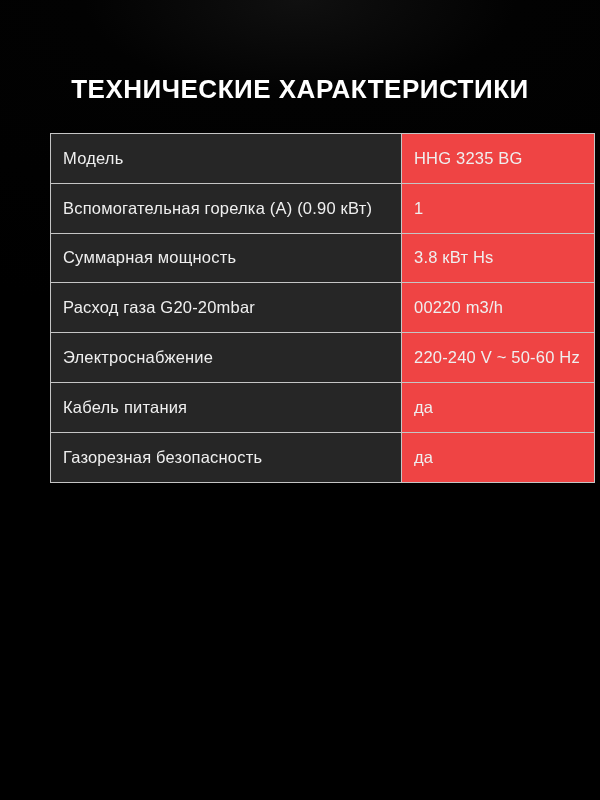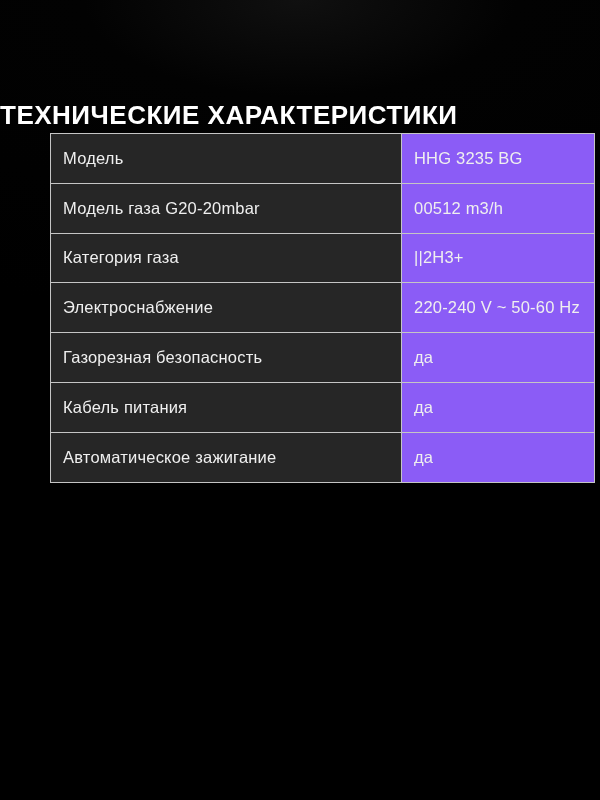--- a/index.html
+++ b/index.html
@@ -12,27 +12,26 @@
     background: radial-gradient(ellipse 120% 40% at 50% 0%, #101010 0%, #020202 30%, #000000 100%);
     font-family: "Liberation Sans", sans-serif;
     position: relative;
     overflow: hidden;
   }
   .page-title {
     position: absolute;
     top: 74px;
     left: 0;
     width: 600px;
-    text-align: left;
+    text-align: center;
     color: #ffffff;
     font-size: 26px;
     font-weight: bold;
     letter-spacing: 0.5px;
     white-space: nowrap;
-    margin-top: 26px;
   }
   table.spec-table {
     position: absolute;
     top: 133px;
     left: 50px;
     width: 504px;
     border-collapse: collapse;
     table-layout: fixed;
   }
   .spec-table td {
@@ -46,52 +45,52 @@
     letter-spacing: 0.2px;
     white-space: nowrap;
     overflow: hidden;
   }
   .spec-table td.label-cell {
     width: 330px;
     background: #262626;
   }
   .spec-table td.value-cell {
     width: 172px;
-    background: #8b5cf6;
+    background: #ef4444;
   }
 </style>
 </head>
 <body>
 
 <div class="page-title">ТЕХНИЧЕСКИЕ ХАРАКТЕРИСТИКИ</div>
 
 <table class="spec-table">
   <tbody>
     <tr>
       <td class="label-cell">Модель</td>
       <td class="value-cell">HHG 3235 BG</td>
     </tr>
     <tr>
-      <td class="label-cell">Модель газа G20-20mbar</td>
-      <td class="value-cell">00512 m3/h</td>
+      <td class="label-cell">Вспомогательная горелка (A) (0.90 кВт)</td>
+      <td class="value-cell">1</td>
     </tr>
     <tr>
-      <td class="label-cell">Категория газа</td>
-      <td class="value-cell">||2H3+</td>
+      <td class="label-cell">Суммарная мощность</td>
+      <td class="value-cell">3.8 кВт Hs</td>
+    </tr>
+    <tr>
+      <td class="label-cell">Расход газа G20-20mbar</td>
+      <td class="value-cell">00220 m3/h</td>
     </tr>
     <tr>
       <td class="label-cell">Электроснабжение</td>
       <td class="value-cell">220-240 V ~ 50-60 Hz</td>
     </tr>
     <tr>
-      <td class="label-cell">Газорезная безопасность</td>
-      <td class="value-cell">да</td>
-    </tr>
-    <tr>
       <td class="label-cell">Кабель питания</td>
       <td class="value-cell">да</td>
     </tr>
     <tr>
-      <td class="label-cell">Автоматическое зажигание</td>
+      <td class="label-cell">Газорезная безопасность</td>
       <td class="value-cell">да</td>
     </tr>
   </tbody>
 </table>
 
 </body></html>

